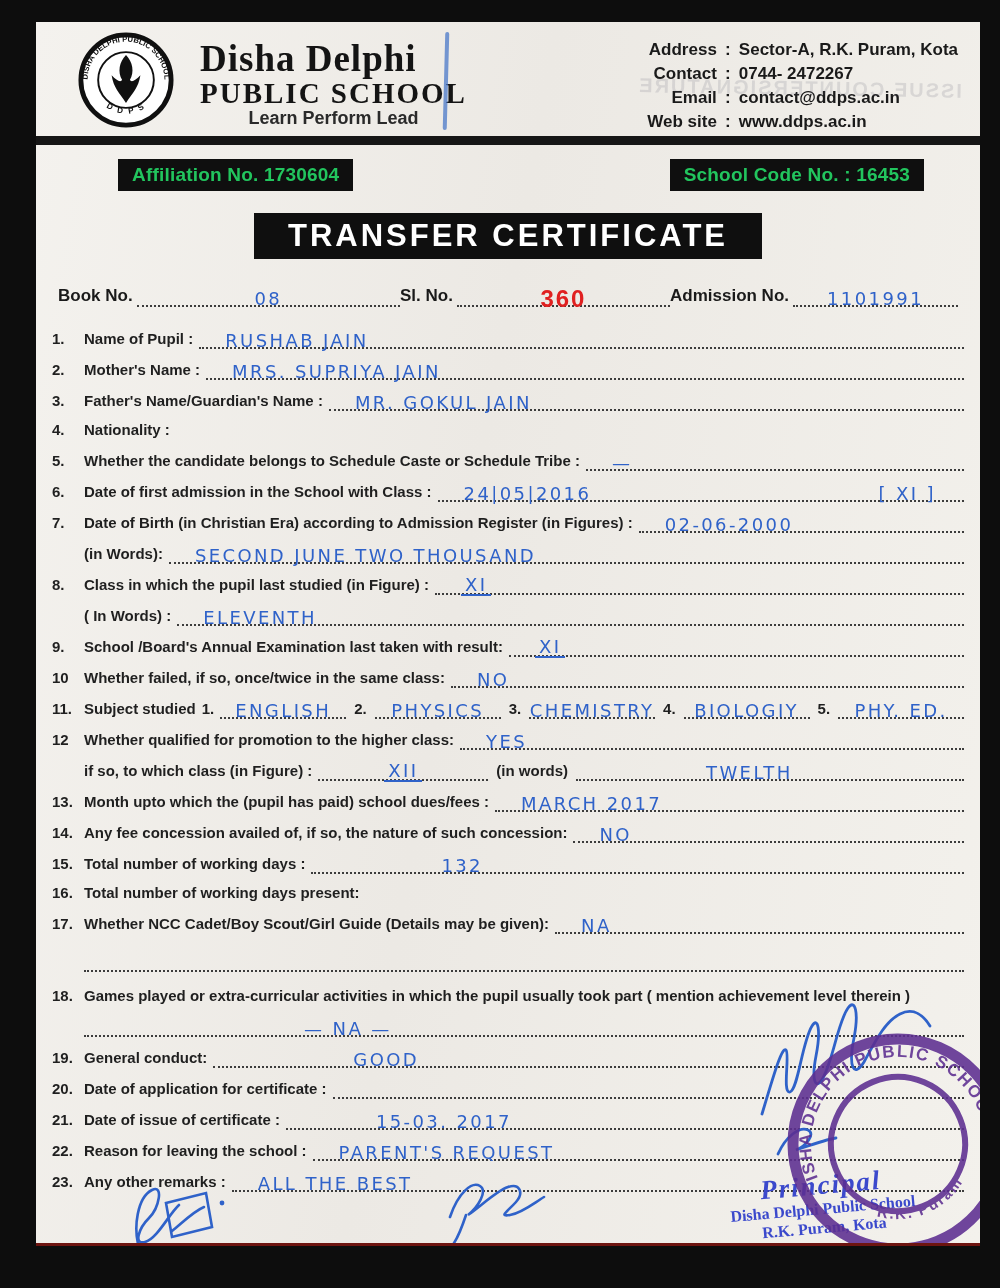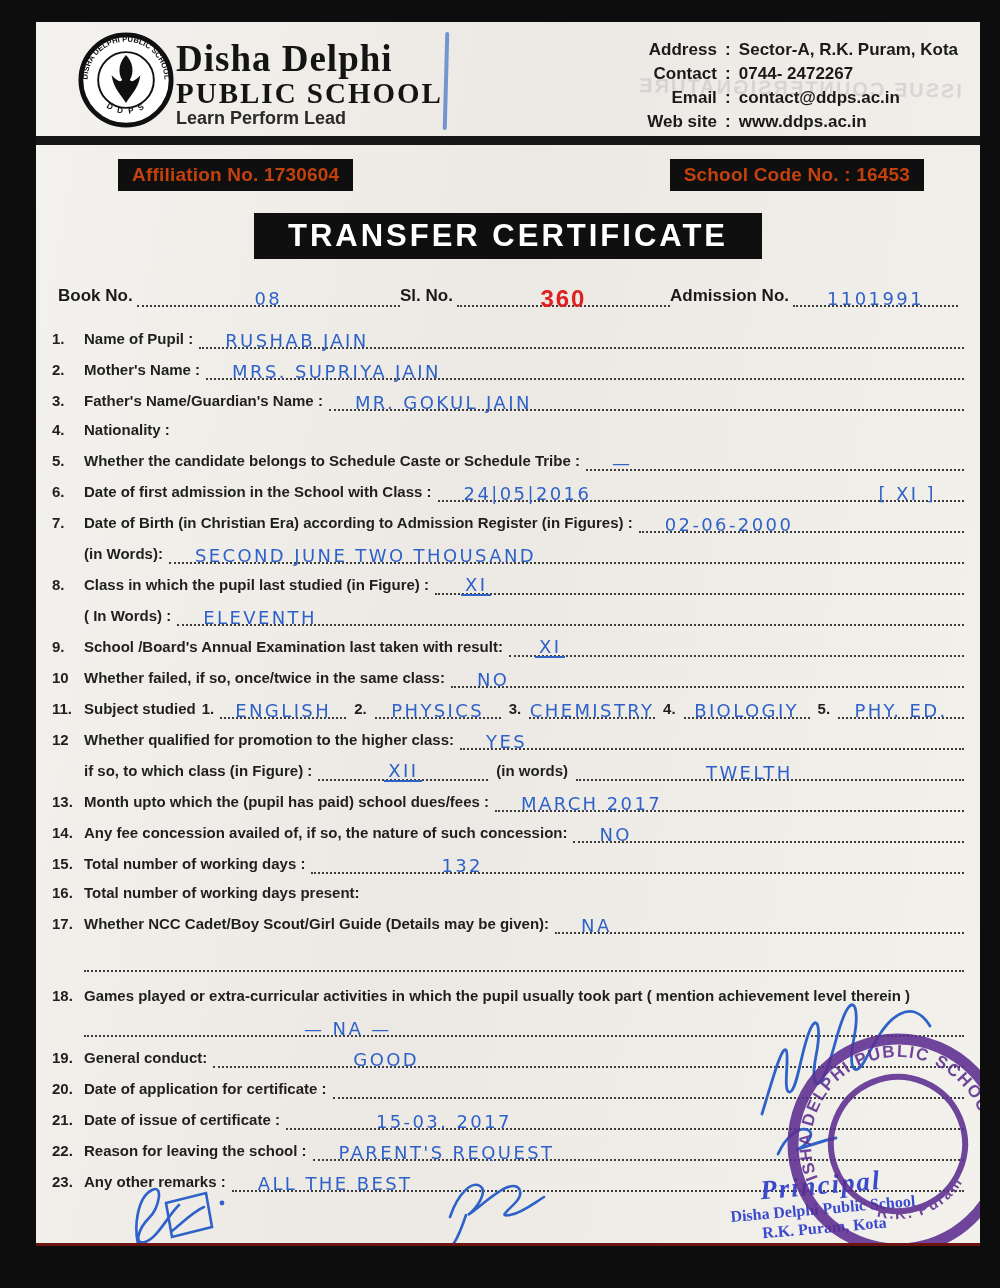--- a/index.html
+++ b/index.html
@@ -4,35 +4,35 @@
 <style>
   html,body{margin:0;padding:0;}
   body{width:1000px;height:1288px;overflow:hidden;background:#0d0d0d;}
   .frame{width:1000px;height:1288px;box-sizing:border-box;padding:22px 20px 42px 36px;background:#0d0d0d;}
   .page{position:relative;width:100%;height:100%;box-sizing:border-box;overflow:hidden;
         background:linear-gradient(100deg,#f4f2ee 0%,#ece9e4 45%,#f3f1ec 100%);
         padding:6px 16px 0 16px;border-bottom:3px solid #6d1410;}
   
   .hdr{display:flex;align-items:flex-start;position:relative;height:102px;margin-top:4px;}
   .logo{flex:none;width:96px;height:96px;margin-left:26px;}
-  .schoolname{margin-left:2px;padding-top:8px;}
+  .schoolname{margin-left:26px;padding-top:8px;}
   .schoolname .l1{font:700 37px/38px "Liberation Serif",serif;color:#141414;letter-spacing:1px;}
   .schoolname .l2{font:700 29px/30px "Liberation Serif",serif;color:#141414;letter-spacing:2px;}
-  .schoolname .l3{font:700 18px/20px "Liberation Sans",sans-serif;color:#2a2a2a;text-align:left;}
+  .schoolname .l3{font:700 18px/20px "Liberation Sans",sans-serif;color:#2a2a2a;text-align:center;}
   .contact{margin-left:auto;margin-right:6px;padding-top:6px;font:700 17px/24px "Liberation Sans",sans-serif;color:#1a1a1a;}
   .contact .crow{display:flex;}
   .contact .clab{width:86px;text-align:right;}
   .contact .csep{width:22px;text-align:center;}
   .bleed{position:absolute;top:42px;left:250px;width:660px;transform:scaleX(-1) rotate(-1deg);
          font:700 20px "Liberation Sans",sans-serif;color:rgba(95,95,110,0.16);letter-spacing:2px;white-space:nowrap;}
   .penmark{position:absolute;left:392px;top:0px;width:4px;height:98px;background:#4a78c8;opacity:.75;transform:rotate(1.5deg);border-radius:2px;}
   .hdr-rule{height:9px;background:#161616;margin:2px -16px 0 -16px;}
   
   .bars{display:flex;justify-content:space-between;padding:14px 40px 0 66px;}
-  .bar{background:#0f0f0f;color:#c2410c;font:700 19px/22px "Liberation Sans",sans-serif;padding:5px 14px;letter-spacing:0.2px;}
+  .bar{background:#0f0f0f;color:#22c55e;font:700 19px/22px "Liberation Sans",sans-serif;padding:5px 14px;letter-spacing:0.2px;}
   .titlewrap{text-align:center;margin-top:22px;}
   .title{display:inline-block;background:#0f0f0f;color:#fff;font:900 31px/34px "Liberation Sans",sans-serif;
          letter-spacing:3px;padding:6px 34px;}
   
   .meta{display:flex;margin-top:26px;padding:0 6px;}
   .mgroup{display:flex;align-items:flex-end;font:700 17px/22px "Liberation Sans",sans-serif;color:#1a1a1a;}
   .mg1{width:38%;} .mg2{width:30%;} .mg3{width:32%;}
   .mgroup .lbl{white-space:nowrap;padding-right:4px;}
   
   .form{margin-top:20px;}

